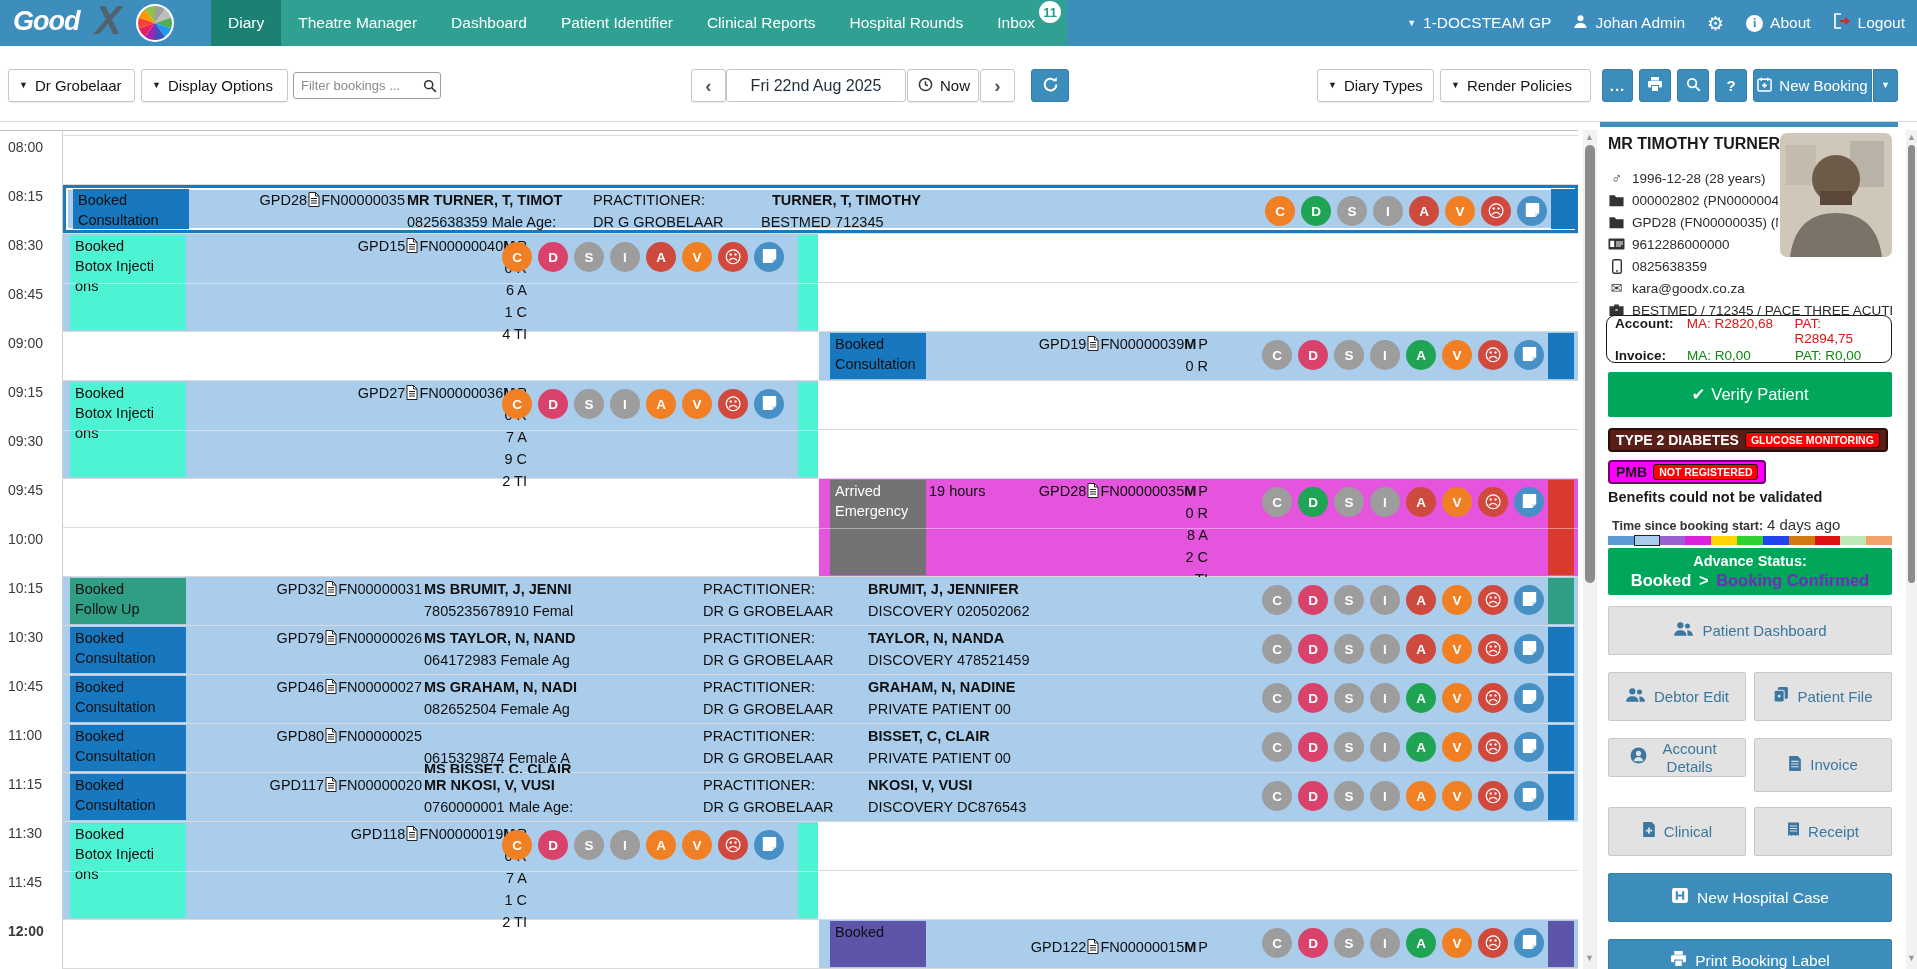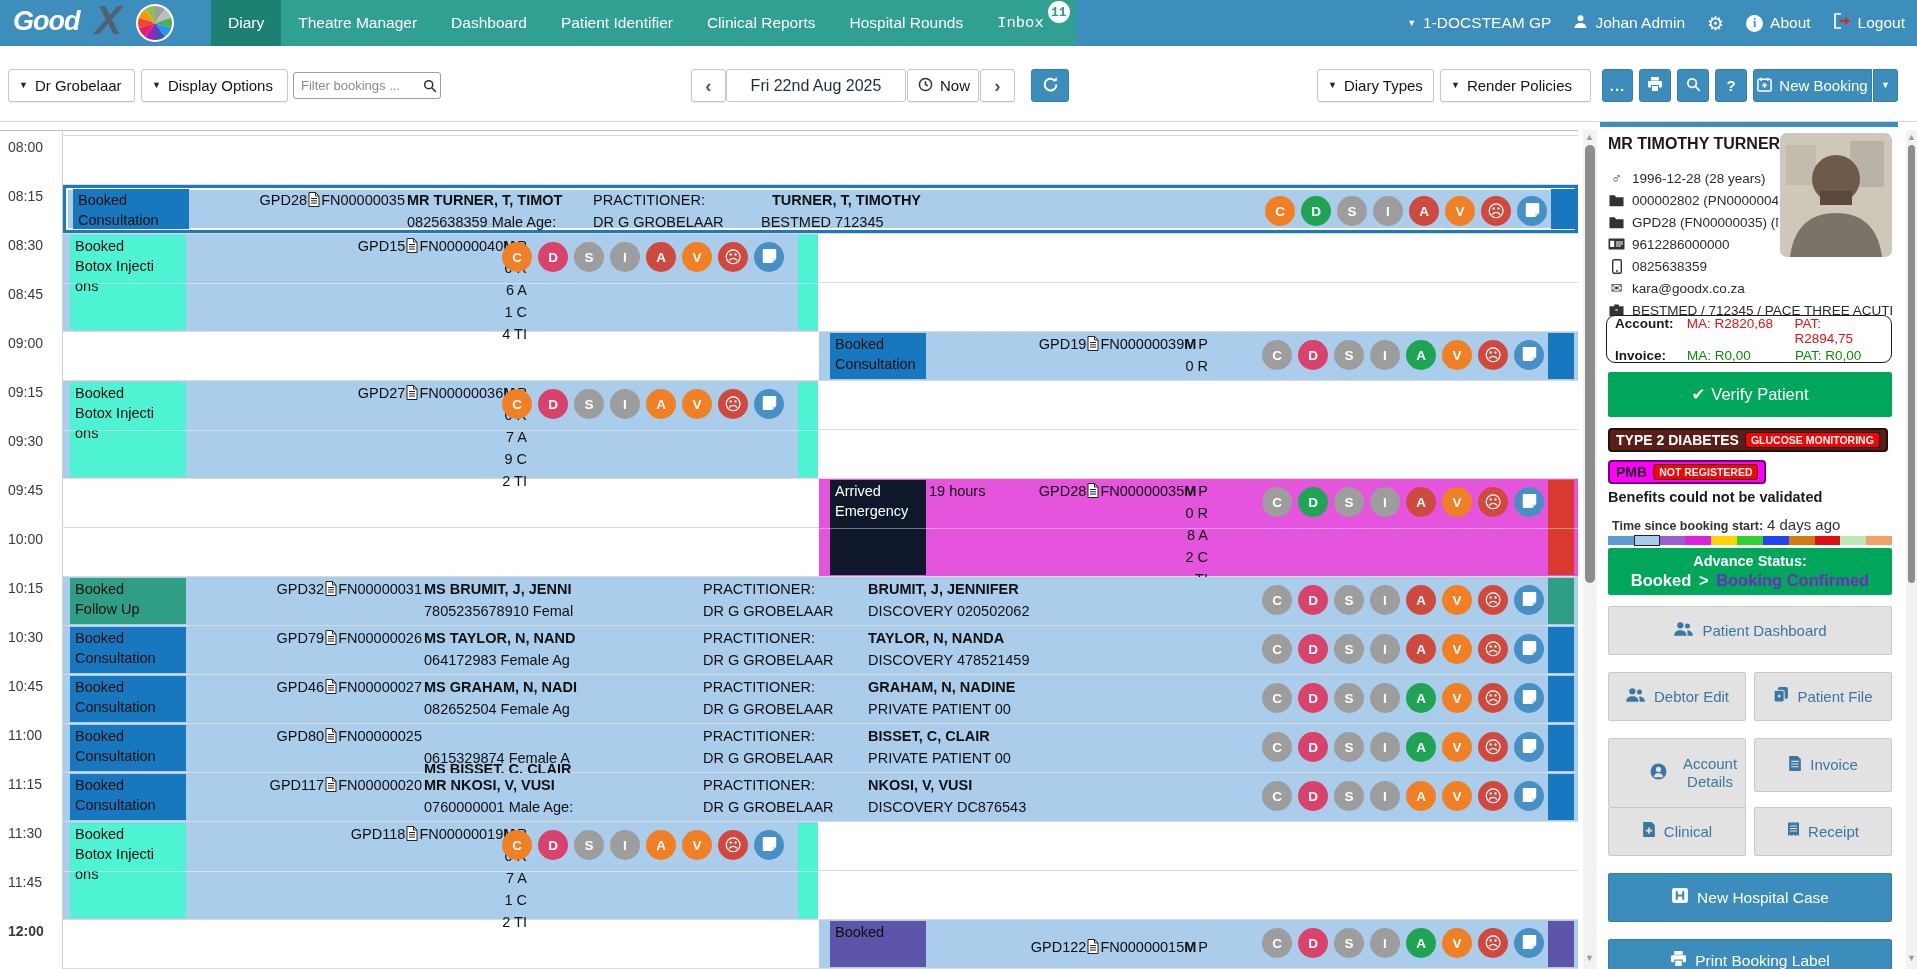--- a/index.html
+++ b/index.html
@@ -116,21 +116,21 @@
         </g>
         </svg>
     </span>
     <div class="navmenu">
         <div class="nav-item active"><span>Diary</span></div>
         <div class="nav-item"><span>Theatre Manager</span></div>
         <div class="nav-item"><span>Dashboard</span></div>
         <div class="nav-item"><span>Patient Identifier</span></div>
         <div class="nav-item"><span>Clinical Reports</span></div>
         <div class="nav-item"><span>Hospital Rounds</span></div>
-        <div class="nav-item" style="margin-right: 15px; font-family: Liberation Mono, monospace;"><span>Inbox</span><div class="badge">11</div></div>
+        <div class="nav-item" style="margin-right: 15px;"><span>Inbox</span><div class="badge">11</div></div>
       </div>
     <div class="navright">
       <div class="nr">
           <span class="caret">▼</span>
           <span>1-DOCSTEAM GP</span>
         </div>
       <div class="nr">
           <span><svg width="15" height="15" viewBox="0 0 16 16">
               <circle cx="8" cy="4.5" r="3.2" fill="#fff"></circle>
               <path d="M1.5 15c.5-4 3-5.5 6.5-5.5s6 1.5 6.5 5.5z" fill="#fff"></path>
@@ -389,21 +389,21 @@
         <div class="ic" style="left: 691px; top: 8px; background: rgb(70, 144, 198);">
           <span><svg width="15" height="16" viewBox="0 0 14 15">
               <path d="M1.5 1h11a.8.8 0 0 1 .8.8V10l-4 4H1.5a.8.8 0 0 1-.8-.8V1.8a.8.8 0 0 1 .8-.8z" fill="#fff"></path>
               <path d="M9.3 14.2V10h4.2z" fill="#CFE3F0"></path>
             </svg></span>
         </div>
         <div class="strip" style="left: 735px; width: 20px; background: rgb(78, 243, 211);"></div>
       </div>
       <div class="bk" style="left: 819px; top: 479px; width: 759px; height: 97px; background: rgb(229, 84, 220);">
         <div class="wline" style="top: 49px;"></div>
-        <div class="lbl" style="left: 11px; width: 96px; background: #0f172a; color: rgb(255, 255, 255);">
+        <div class="lbl" style="left: 11px; width: 96px; background: #737373; color: rgb(255, 255, 255);">
           <div>Arrived</div>
           <div>Emergency</div>
         </div>
         <div class="t" style="left: 110px; top: 2px; width: 100px;">19 hours</div>
         <div class="t tr" style="left: 120px; width: 269px; top: 2px;"><span>GPD28</span><span class="docic"><svg width="12" height="15" viewBox="0 0 12 15">
               <path d="M1 .5h6.5L11 4v10.5H1z" fill="#fff" stroke="#222"></path>
               <path d="M7.5 .5V4H11" fill="none" stroke="#222"></path>
               <path d="M3 6.5h6M3 8.8h6M3 11.1h6" stroke="#222"></path>
             </svg></span><span>FN00000035</span><span style="font-weight: bold;">M</span><span style="margin-left: 2px;">P</span></div>
         <div class="t tr" style="left: 120px; width: 269px; top: 24px;">0 R</div>
@@ -795,21 +795,21 @@
           <span>Debtor Edit</span>
         </div>
         <div class="gbtn" style="left: 154px; top: 550px; width: 138px; height: 49px;">
           <span><svg width="16" height="17" viewBox="0 0 15 16">
               <rect x="4.5" y="1" width="9.5" height="11" rx="1.5" fill="#3B77A0"></rect>
               <rect x="1" y="4" width="9.5" height="11" rx="1.5" fill="#3B77A0" stroke="#E2E2E2"></rect>
               <path d="M4.5 9.5h2.5M5.8 8.2v2.6" stroke="#fff"></path>
             </svg></span>
           <span>Patient File</span>
         </div>
-        <div class="gbtn" style="left: 8px; top: 616px; width: 138px; height: 70px; justify-content: flex-end;">
+        <div class="gbtn" style="left: 8px; top: 616px; width: 138px; height: 39px;">
           <span><svg width="17" height="17" viewBox="0 0 16 16">
               <circle cx="8" cy="8" r="7.5" fill="#3B77A0"></circle>
               <circle cx="8" cy="6" r="2.4" fill="#E2E2E2"></circle>
               <path d="M3.5 13.5c.6-2.8 2.3-4 4.5-4s3.9 1.2 4.5 4z" fill="#E2E2E2"></path>
             </svg></span>
           <span style="width: 70px; white-space: normal;">Account Details</span>
         </div>
         <div class="gbtn" style="left: 154px; top: 616px; width: 138px; height: 54px;">
           <span><svg width="14" height="17" viewBox="0 0 13 16">
               <path d="M1 1h8l3 3v11H1z" fill="#3B77A0"></path>

